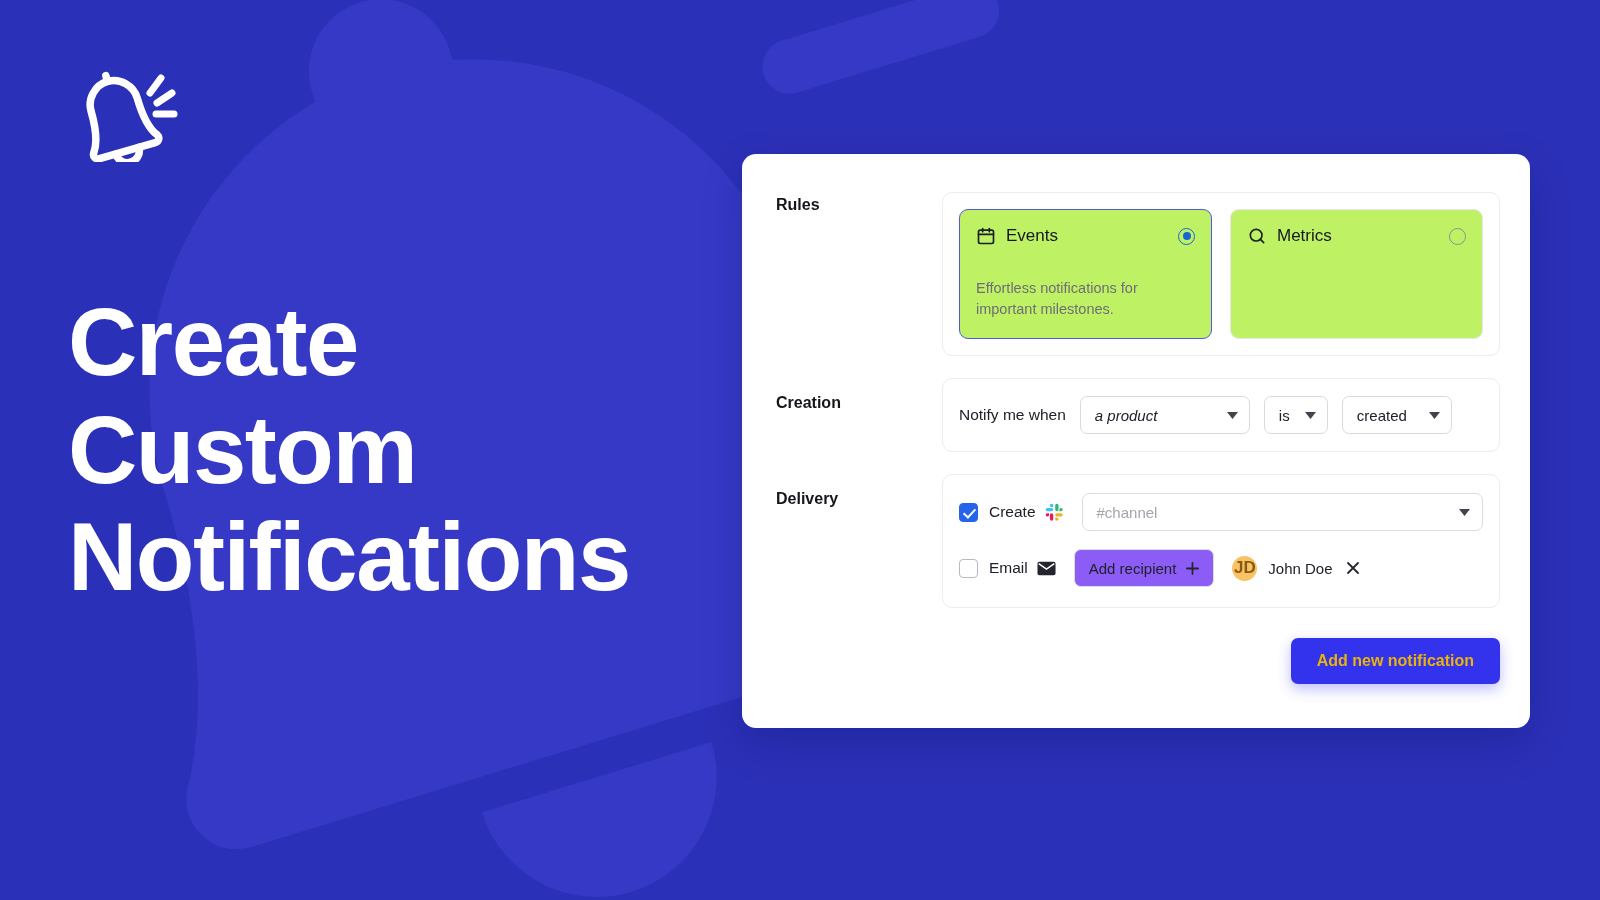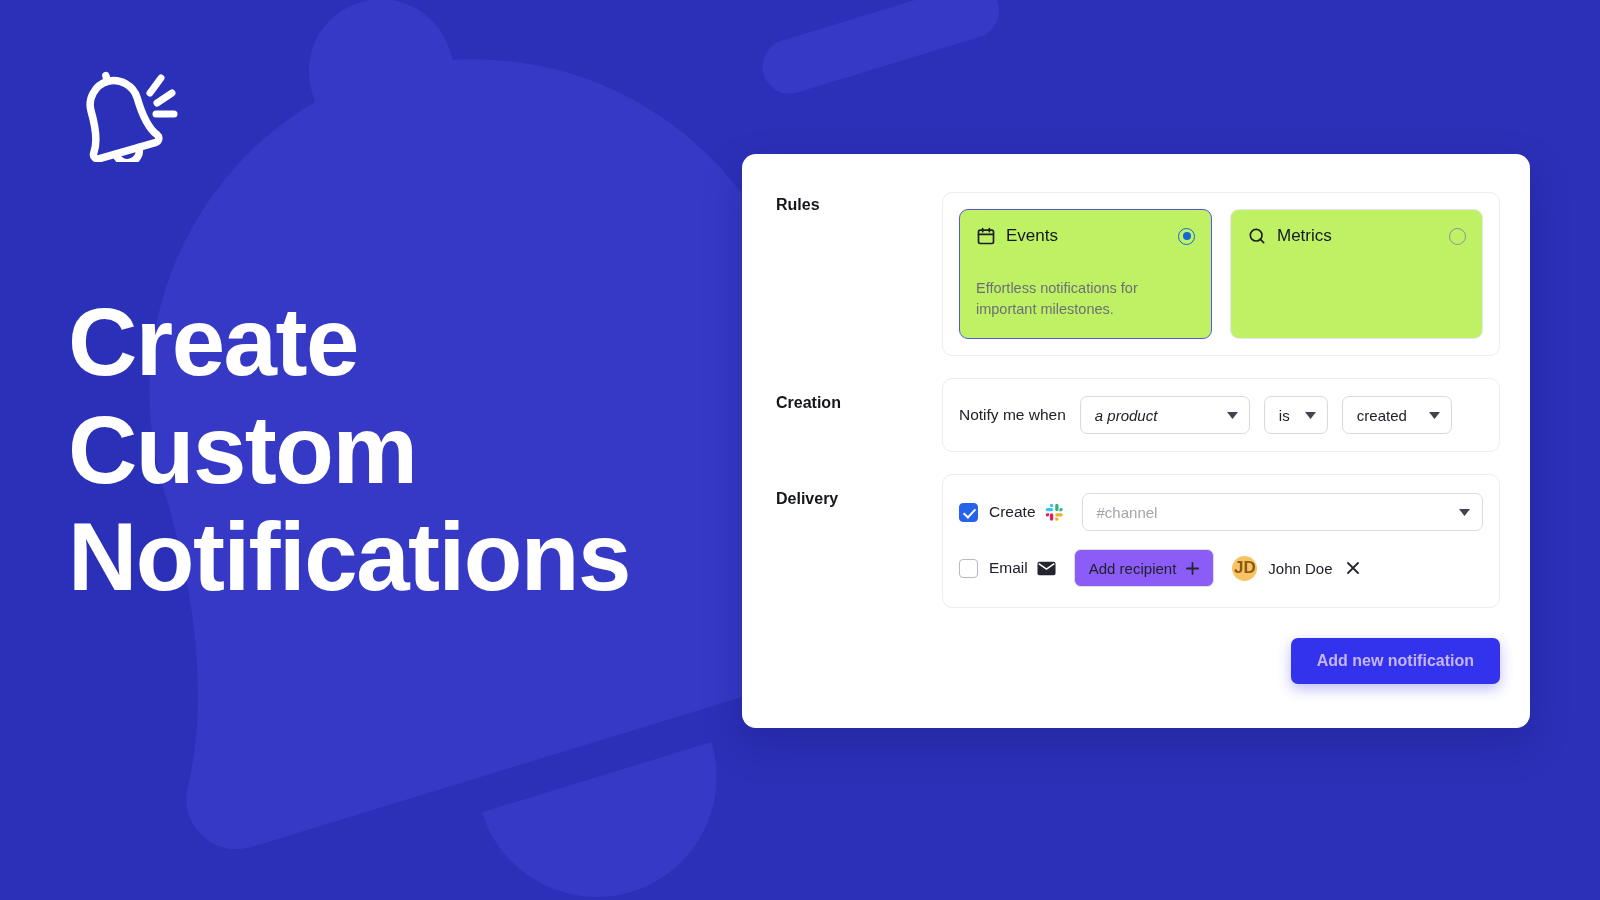--- a/index.html
+++ b/index.html
@@ -181,21 +181,21 @@
     display: flex; align-items: center; justify-content: center;
     flex: 0 0 25px;
   }
   .chip-name { font-size: 15px; color: #20212a; margin-left: 11px; }
   .chip-x { margin-left: 13px; display: block; }
 
   
   .cta-wrap { display: flex; justify-content: flex-end; margin-top: 30px; }
   .cta {
     background: #3333ee;
-    color: #c4b5fd;
+    color: #eab308;
     font-size: 16px;
     font-weight: bold;
     border: none;
     border-radius: 7px;
     padding: 0 26px;
     height: 46px;
     box-shadow: 0 5px 14px rgba(51, 51, 238, 0.32);
     font-family: "Liberation Sans", sans-serif;
     cursor: pointer;
   }

